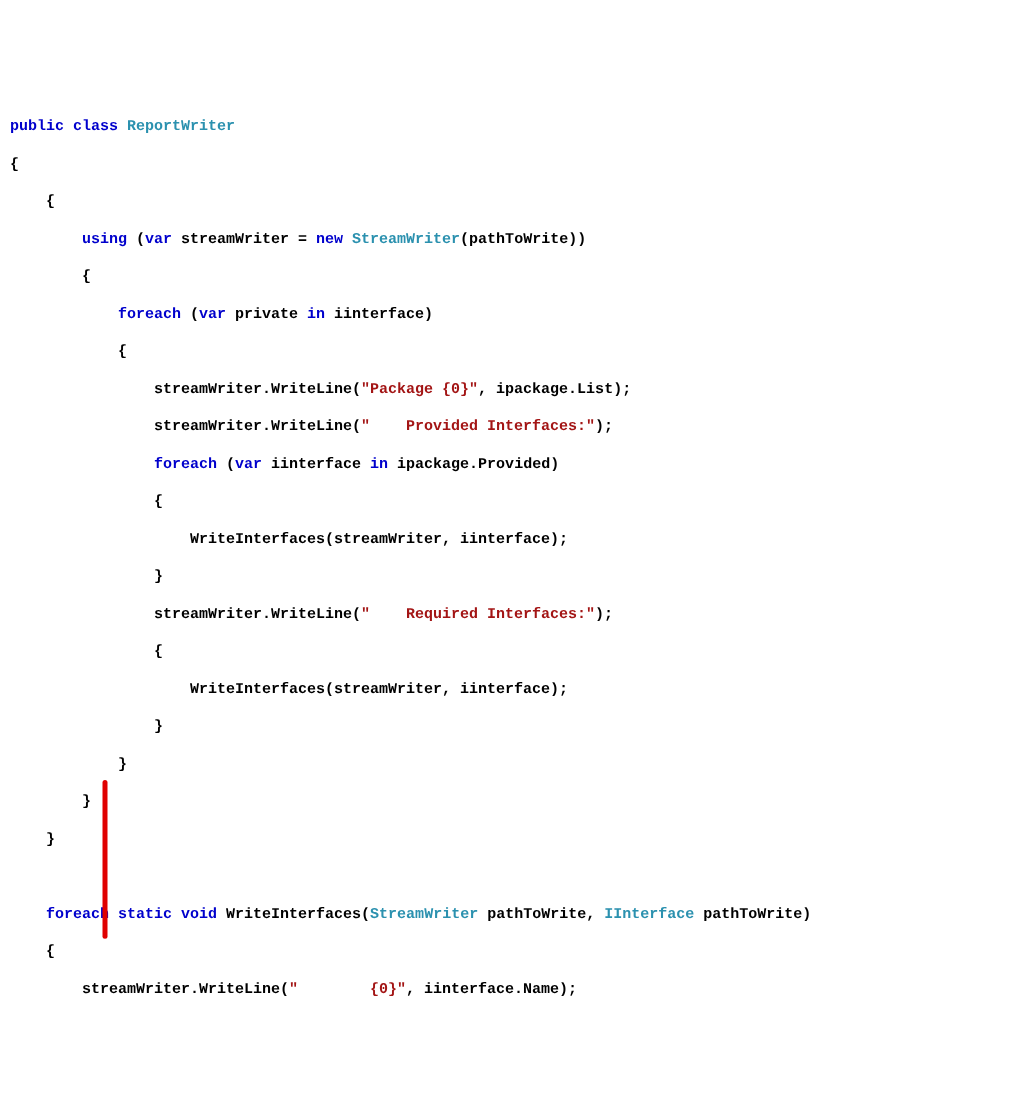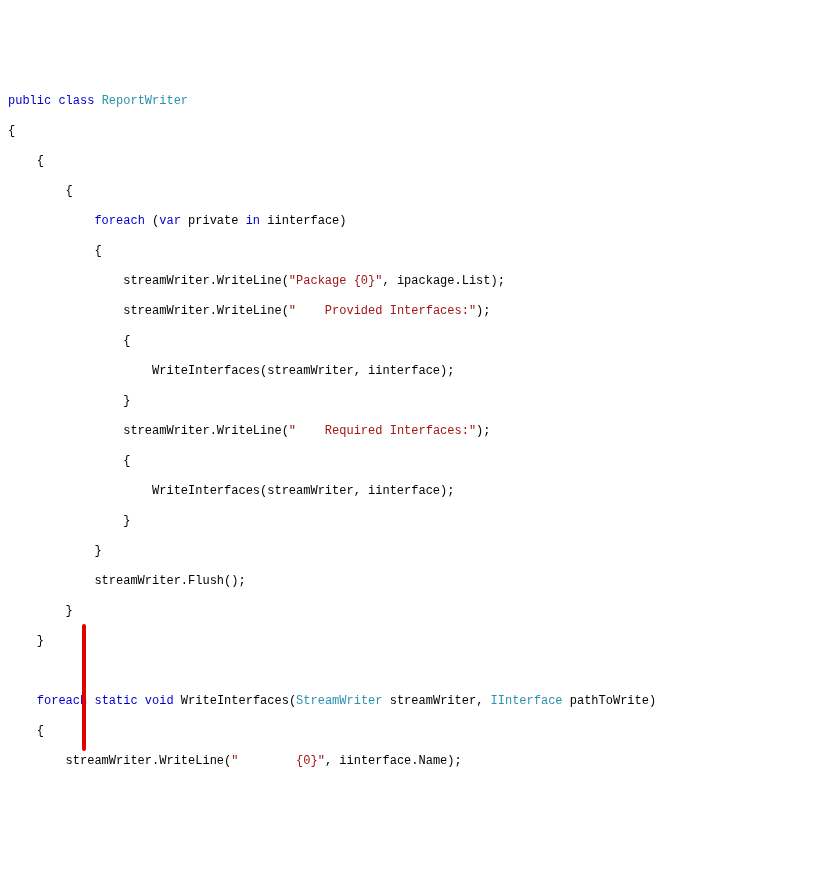--- a/index.html
+++ b/index.html
@@ -10,21 +10,21 @@
     line-height: 15px;
     background: #ffffff;
     color: #000000;
     white-space: pre;
     width: 826px;
   }
   .code-container {
     position: relative;
     padding: 4px 8px;
   }
-  .line { display: block; min-height: 15px; }
+  .line { display: block; min-height: 15px; font-weight: bold; }
   .kw { color: #0000cc; }
   .type { color: #2b91af; }
   .str { color: #a31515; }
   .hl { background: #f2f5e8; display: inline-block; width: 100%; }
   .red-bar {
     position: absolute;
     left: 82px;
     width: 4px;
     background: #e00000;
     border-radius: 2px;
@@ -33,38 +33,39 @@
 </head>
 <body>
 
 
 
 <div class="code-container">
 <div class="red-bar" style="top:564px;height:127px;"></div>
 <span class="line"><span class="kw">public</span> <span class="kw">class</span> <span class="type">ReportWriter</span></span>
 <span class="line">{</span>
 <span class="line">    {</span>
+<span class="line"><span>        </span><span class="kw">using</span><span> (</span><span class="kw">var</span><span> streamWriter = </span><span class="kw">new</span><span> </span><span class="type">StreamWriter</span><span>(pathToWrite))</span></span>
 <span class="line">        {</span>
 <span class="line"><span>            </span><span class="kw">foreach</span><span> (</span><span class="kw">var</span><span> private </span><span class="kw">in</span><span> iinterface)</span></span>
 <span class="line">            {</span>
 <span class="line"><span>                </span><span>streamWriter.WriteLine(</span><span class="str">"Package {0}"</span><span>, ipackage.List);</span></span>
 <span class="line"><span>                </span><span>streamWriter.WriteLine(</span><span class="str">"    Provided Interfaces:"</span><span>);</span></span>
+<span class="line"><span>                </span><span class="kw">foreach</span><span> (</span><span class="kw">var</span><span> iinterface </span><span class="kw">in</span><span> ipackage.Provided)</span></span>
 <span class="line">                {</span>
 <span class="line">                    WriteInterfaces(streamWriter, iinterface);</span>
 <span class="line">                }</span>
 <span class="line"><span>                </span><span>streamWriter.WriteLine(</span><span class="str">"    Required Interfaces:"</span><span>);</span></span>
 <span class="line">                {</span>
 <span class="line">                    WriteInterfaces(streamWriter, iinterface);</span>
 <span class="line">                }</span>
 <span class="line">            }</span>
-<span class="line">            streamWriter.Flush();</span>
 <span class="line">        }</span>
 <span class="line">    }</span>
 <span class="line"></span>
-<span class="line"><span>    </span><span class="kw">foreach</span> <span class="kw">static</span> <span class="kw">void</span><span> WriteInterfaces(</span><span class="type">StreamWriter</span><span> streamWriter, </span><span class="type">IInterface</span><span> pathToWrite)</span></span>
+<span class="line"><span>    </span><span class="kw">foreach</span> <span class="kw">static</span> <span class="kw">void</span><span> WriteInterfaces(</span><span class="type">StreamWriter</span><span> pathToWrite, </span><span class="type">IInterface</span><span> pathToWrite)</span></span>
 <span class="line">    {</span>
 <span class="line"><span>        </span><span>streamWriter.WriteLine(</span><span class="str">"        {0}"</span><span>, iinterface.Name);</span></span>
 
 
 
 
 
 
 
 

